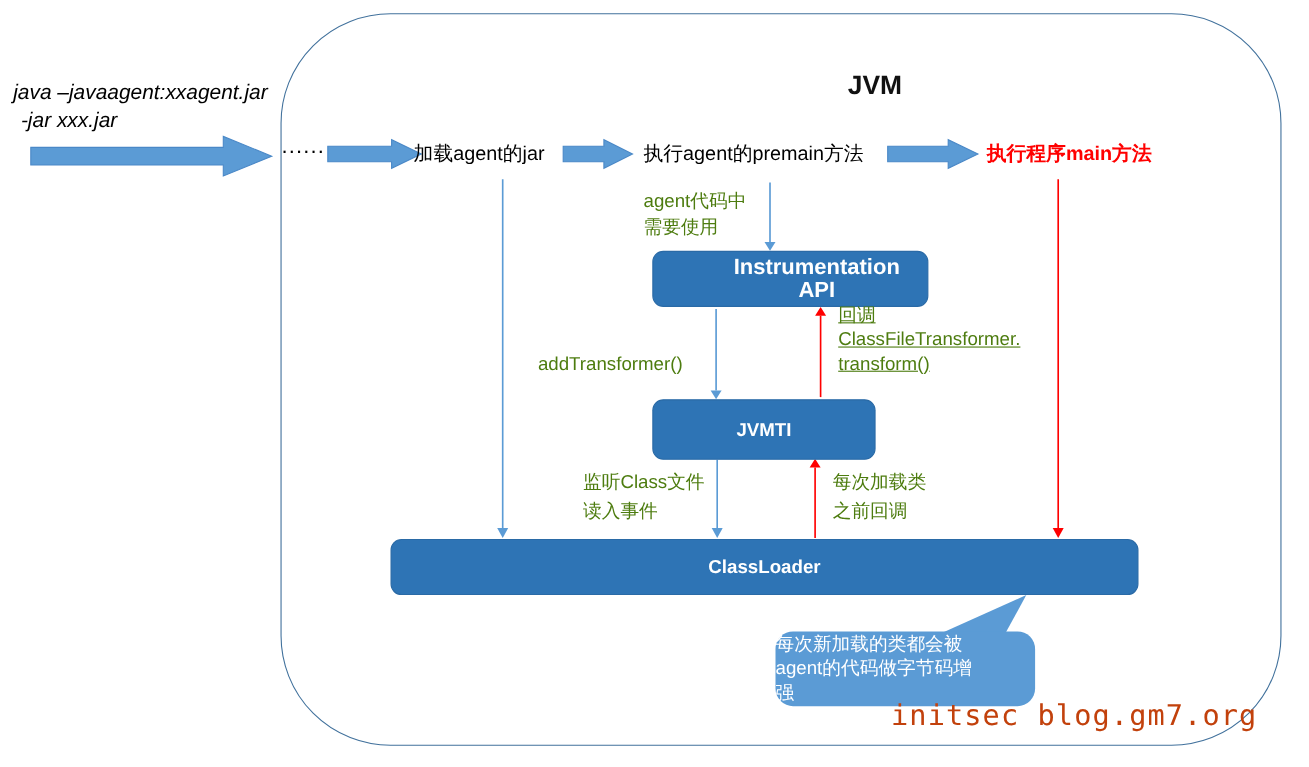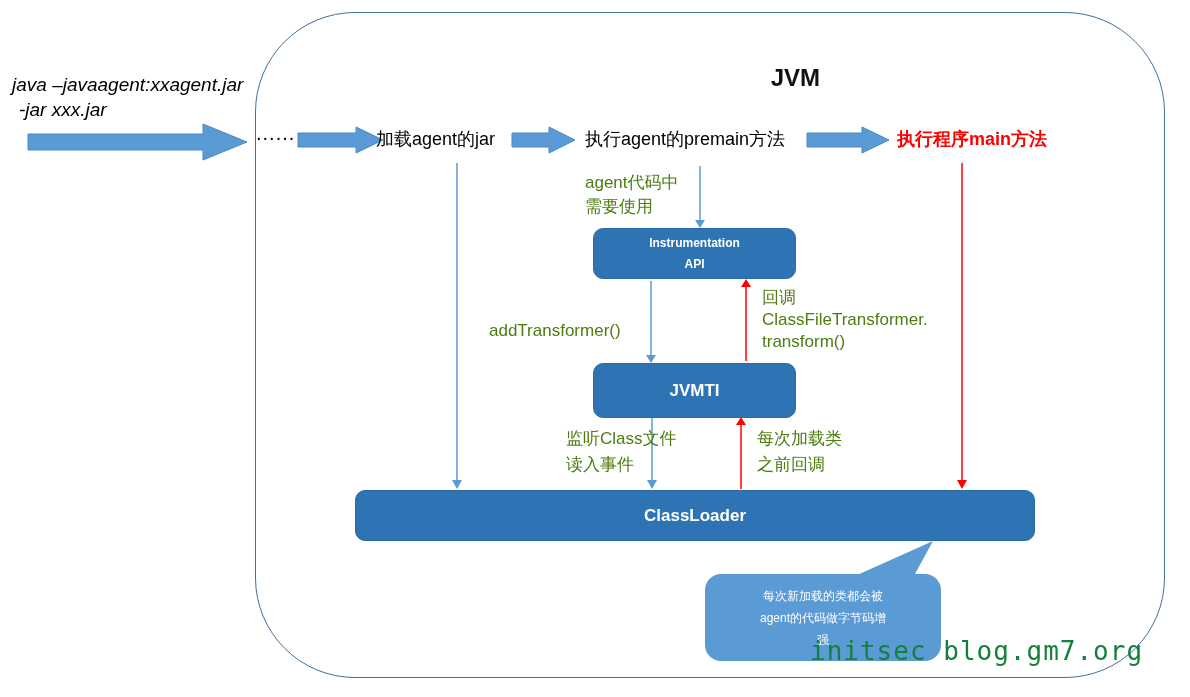--- a/index.html
+++ b/index.html
@@ -19,39 +19,39 @@
   .dots{left:256px;top:122px;font-size:20px;letter-spacing:1px;color:#000;}
   .step{top:127px;font-size:18px;color:#000;white-space:nowrap;}
   #step1{left:376px;}
   #step2{left:585px;}
   #step3{left:897px;color:#FF0000;font-weight:600;}
   .box{
     background:#2E74B5;border:1px solid #2A6AA6;border-radius:10px;color:#fff;
     display:flex;flex-direction:column;align-items:center;justify-content:center;
     font-weight:bold;text-align:center;
   }
-  #box-instrumentation{left:593px;top:228px;width:201px;height:49px;font-size:12px;line-height:21px;}
+  #box-instrumentation{left:593px;top:228px;width:201px;height:49px;font-size:20px;line-height:21px;padding-left:48px;}
   #box-jvmti{left:593px;top:363px;width:201px;height:53px;font-size:17px;}
   #box-classloader{left:355px;top:490px;width:678px;height:49px;font-size:17px;font-weight:600;}
   .glabel{color:#4d7c0f;font-size:17px;line-height:24px;white-space:nowrap;}
   #lbl-agent-code{left:585px;top:171px;}
   #lbl-javaagent{left:356px;top:283px;}
   #lbl-addtransformer{left:489px;top:319px;}
-  #lbl-callback-transform{left:762px;top:287px;line-height:22px;}
+  #lbl-callback-transform{left:762px;top:276px;line-height:22px;text-decoration:underline;}
   #lbl-startup{left:975px;top:305px;line-height:26px;}
-  #lbl-listen{left:530px;top:426px;line-height:26px;margin-left:36px;}
+  #lbl-listen{left:530px;top:426px;line-height:26px;}
   #lbl-before-load{left:757px;top:426px;line-height:26px;}
   #callout{
-    left:705px;top:574px;width:236px;height:87px;background:#5B9BD5;border-radius:16px;
-    color:#fff;font-size:12px;line-height:22px;text-align:center;
+    left:705px;top:574px;width:236px;height:68px;background:#5B9BD5;border-radius:16px;
+    color:#fff;font-size:17px;line-height:22px;text-align:left;
     display:flex;flex-direction:column;justify-content:center;z-index:3;
   }
   #watermark{
     left:810px;top:636px;font-family:"DejaVu Sans Mono","Liberation Mono",monospace;
-    font-size:26px;letter-spacing:1px;color:#15803d;z-index:9;white-space:nowrap;
+    font-size:26px;letter-spacing:1px;color:#c2410c;z-index:9;white-space:nowrap;
   }
 </style>
 </head>
 <body>
 
 <div id="canvas">
 
   <div class="abs" id="jvm-frame"></div>
   <div class="abs" id="jvm-title">JVM</div>
 

